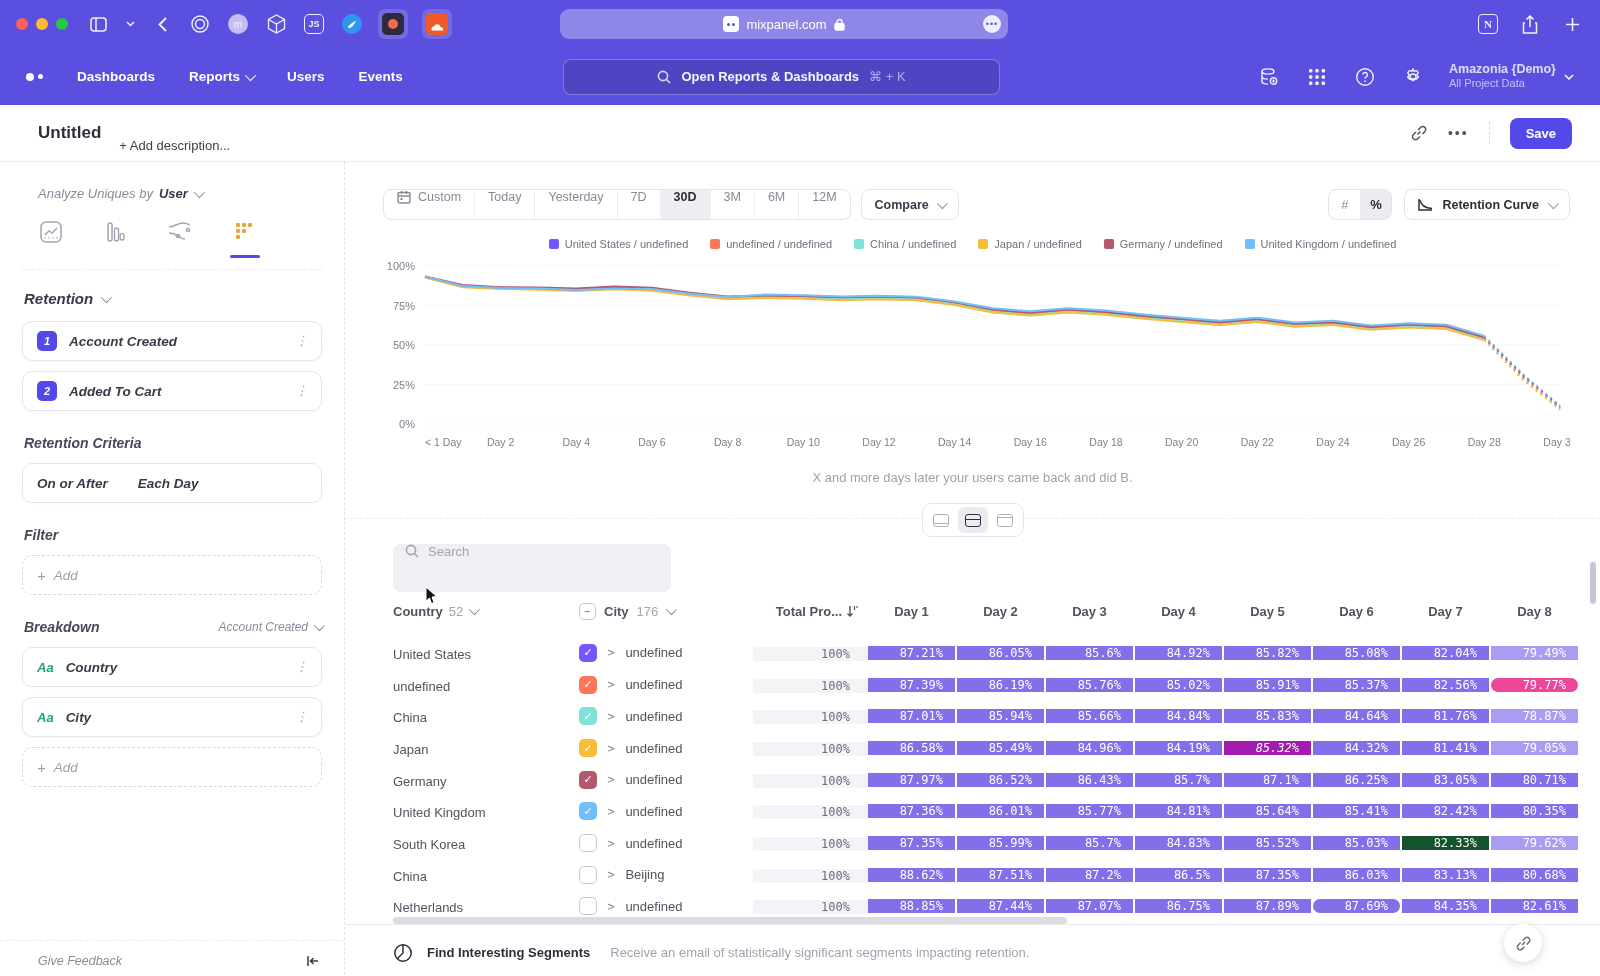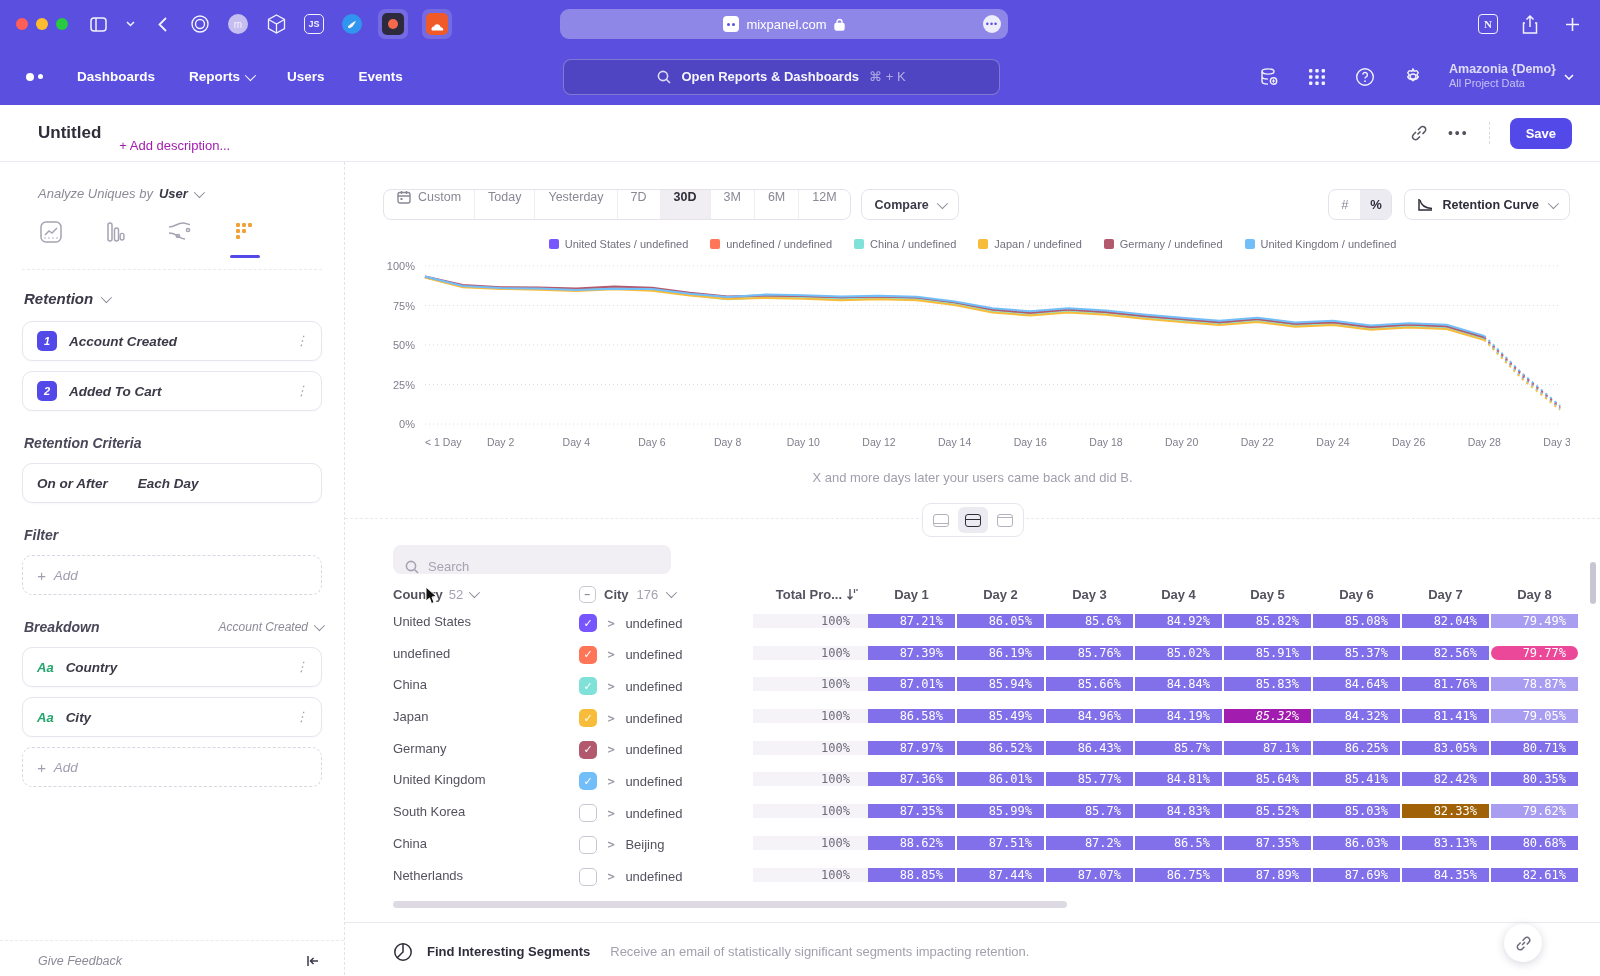--- a/index.html
+++ b/index.html
@@ -32,21 +32,21 @@
   .nav-search .ph { color:rgba(255,255,255,.95); font-weight:600; }
   .nav-search .kbd { color:rgba(255,255,255,.55); }
   .nav-right { margin-left:auto; display:flex; align-items:center; gap:24px; }
   .proj { text-align:left; line-height:1.25; display:flex; align-items:center; gap:8px; }
   .proj b { font-size:12.5px; display:block; }
   .proj span { font-size:11px; opacity:.8; display:block; }
 
   
   .rhead { height:57px; border-bottom:1px solid #ECE9F1; display:flex; align-items:center; padding:0 28px 0 38px; gap:18px; background:#fff; }
   .rhead .title { font-size:17px; font-weight:700; color:#2F2D3A; }
-  .rhead .desc { font-size:13px; color:#a21caf;margin-top:24px; }
+  .rhead .desc { font-size:13px; color:#404040;margin-top:24px; }
   .rhead-right { margin-left:auto; display:flex; align-items:center; gap:20px; color:#6E6B7A; }
   .vdots { width:1px; height:22px; border-left:1px dashed #DCD9E4; }
   .save-btn { background:#5348E8; color:#fff; font-size:13px; font-weight:600; border:none; border-radius:8px; padding:8px 16px; cursor:pointer; }
 
   
   .app { display:flex; height:818px; }
   .sidebar { width:345px; border-right:1px dashed #E5E2EC; padding:24px 22px 0 22px; position:relative; flex-shrink:0;font-style:italic; }
   .main { flex:1; position:relative; display:flex; flex-direction:column; overflow:hidden; }
 
   
@@ -100,30 +100,30 @@
     border-radius:9px; display:flex; padding:3px; gap:2px; }
   .sw-btn { width:30px; height:26px; border-radius:6px; display:flex; align-items:center; justify-content:center; cursor:pointer; }
   .sw-btn.active { background:#EDEBF2; }
   .sw-ic { width:16px; height:13px; border:1.5px solid #B5B2C0; border-radius:3px; position:relative; }
   .sw-btn.active .sw-ic { border-color:#2F2D3A; }
   .sw-ic i { position:absolute; left:0; right:0; border-top:1.5px solid #B5B2C0; }
   .sw-btn.active .sw-ic i { border-color:#2F2D3A; }
 
   
   .search-row { margin:10px 0 0 48px; }
-  .searchbox { width:278px; height:29px; background:#F1EEF4; border-radius:8px; display:flex; align-items:flex-end; gap:9px;
+  .searchbox { width:278px; height:48px; background:#F1EEF4; border-radius:8px; display:flex; align-items:flex-start; gap:9px;
     padding:0 12px; color:#A6A3B3; font-size:13px; }
   .thead { display:flex; align-items:center; height:40px; margin-left:48px; font-size:13px; color:#55525F; }
   .th-country { width:186px; display:flex; align-items:center; gap:6px; font-weight:600; cursor:pointer; }
   .th-cnt { color:#A6A3B3; font-weight:400; }
   .th-city { width:174px; display:flex; align-items:center; gap:8px; font-weight:600; cursor:pointer; }
   .th-total { width:115px; display:flex; align-items:center; justify-content:flex-end; gap:4px; font-weight:600; padding-right:10px; cursor:pointer; }
   .th-day { width:87px; margin-right:2px; text-align:center; font-weight:600; }
   .tbody { margin-left:48px; }
-  .trow { display:flex; align-items:flex-start; height:31.7px; font-size:13px; color:#55525F; }
+  .trow { display:flex; align-items:flex-end; height:31.7px; font-size:13px; color:#55525F; }
   .td-country { width:186px; display:flex; align-items:center; }
   .td-city { width:174px; display:flex; align-items:center; gap:10px; }
   .cbox { width:18px; height:18px; border-radius:5px; display:flex; align-items:center; justify-content:center;
     color:#fff; font-size:11px; cursor:pointer; flex-shrink:0; }
   .cbox.off { background:#fff; border:1.5px solid #C9C6D4; }
   .rowchev { color:#9A97A6; font-size:10px; font-weight:700; cursor:pointer; }
   .td-total { width:115px; background:#F5F3F8; display:flex; align-items:center; justify-content:flex-end; padding-right:18px;
     font-family:"DejaVu Sans Mono", monospace; font-size:12px; color:#6E6B7A; margin-bottom:1px; }
   .td-day { width:87px; margin:0 2px 2px 0; display:flex; align-items:center; justify-content:flex-end; padding-right:12px;
     font-family:"DejaVu Sans Mono", monospace; font-size:12px; color:#fff; cursor:pointer; }
@@ -727,21 +727,21 @@
             <span class="rowchev" style="font-family: &quot;DejaVu Sans&quot;, sans-serif; font-weight: 700;">&gt;</span>
             <span>undefined</span>
           </span>
           <span class="td-total">100%</span>
           <span class="td-day" style="background: rgb(129, 112, 234);">87.35%</span>
           <span class="td-day" style="background: rgb(129, 112, 234);">85.99%</span>
           <span class="td-day" style="background: rgb(129, 112, 234);">85.7%</span>
           <span class="td-day" style="background: rgb(129, 112, 234);">84.83%</span>
           <span class="td-day" style="background: rgb(129, 112, 234);">85.52%</span>
           <span class="td-day" style="background: rgb(129, 112, 234);">85.03%</span>
-          <span class="td-day" style="background: #a16207;">82.33%</span>
+          <span class="td-day" style="background: #14532d;">82.33%</span>
           <span class="td-day" style="background: rgb(169, 157, 242);">79.62%</span>
           <span class="td-sliver" style="background: rgb(129, 112, 234);"></span>
         </div>
         <div class="trow">
           <span class="td-country">China</span>
           <span class="td-city">
             <span class="cbox off"></span>
             <span class="rowchev" style="font-family: &quot;DejaVu Sans&quot;, sans-serif; font-weight: 700;">&gt;</span>
             <span>Beijing</span>
           </span>
@@ -762,21 +762,21 @@
             <span class="cbox off"></span>
             <span class="rowchev" style="font-family: &quot;DejaVu Sans&quot;, sans-serif; font-weight: 700;">&gt;</span>
             <span>undefined</span>
           </span>
           <span class="td-total">100%</span>
           <span class="td-day" style="background: rgb(129, 112, 234);">88.85%</span>
           <span class="td-day" style="background: rgb(129, 112, 234);">87.44%</span>
           <span class="td-day" style="background: rgb(129, 112, 234);">87.07%</span>
           <span class="td-day" style="background: rgb(129, 112, 234);">86.75%</span>
           <span class="td-day" style="background: rgb(129, 112, 234);">87.89%</span>
-          <span class="td-day" style="background: rgb(129, 112, 234);">87.69%</span>
+          <span class="td-day" style="background: rgb(129, 112, 234); border-radius: 7px;">87.69%</span>
           <span class="td-day" style="background: rgb(129, 112, 234);">84.35%</span>
           <span class="td-day" style="background: rgb(129, 112, 234);">82.61%</span>
           <span class="td-sliver" style="background: rgb(129, 112, 234);"></span>
         </div>
       </div>
     <div class="hscroll"></div>
 
     <div class="foot">
       <svg width="20" height="20" viewBox="0 0 20 20" fill="none" stroke="#2F2D3A" stroke-width="1.5">
           <circle cx="10" cy="10" r="8.2"></circle>

